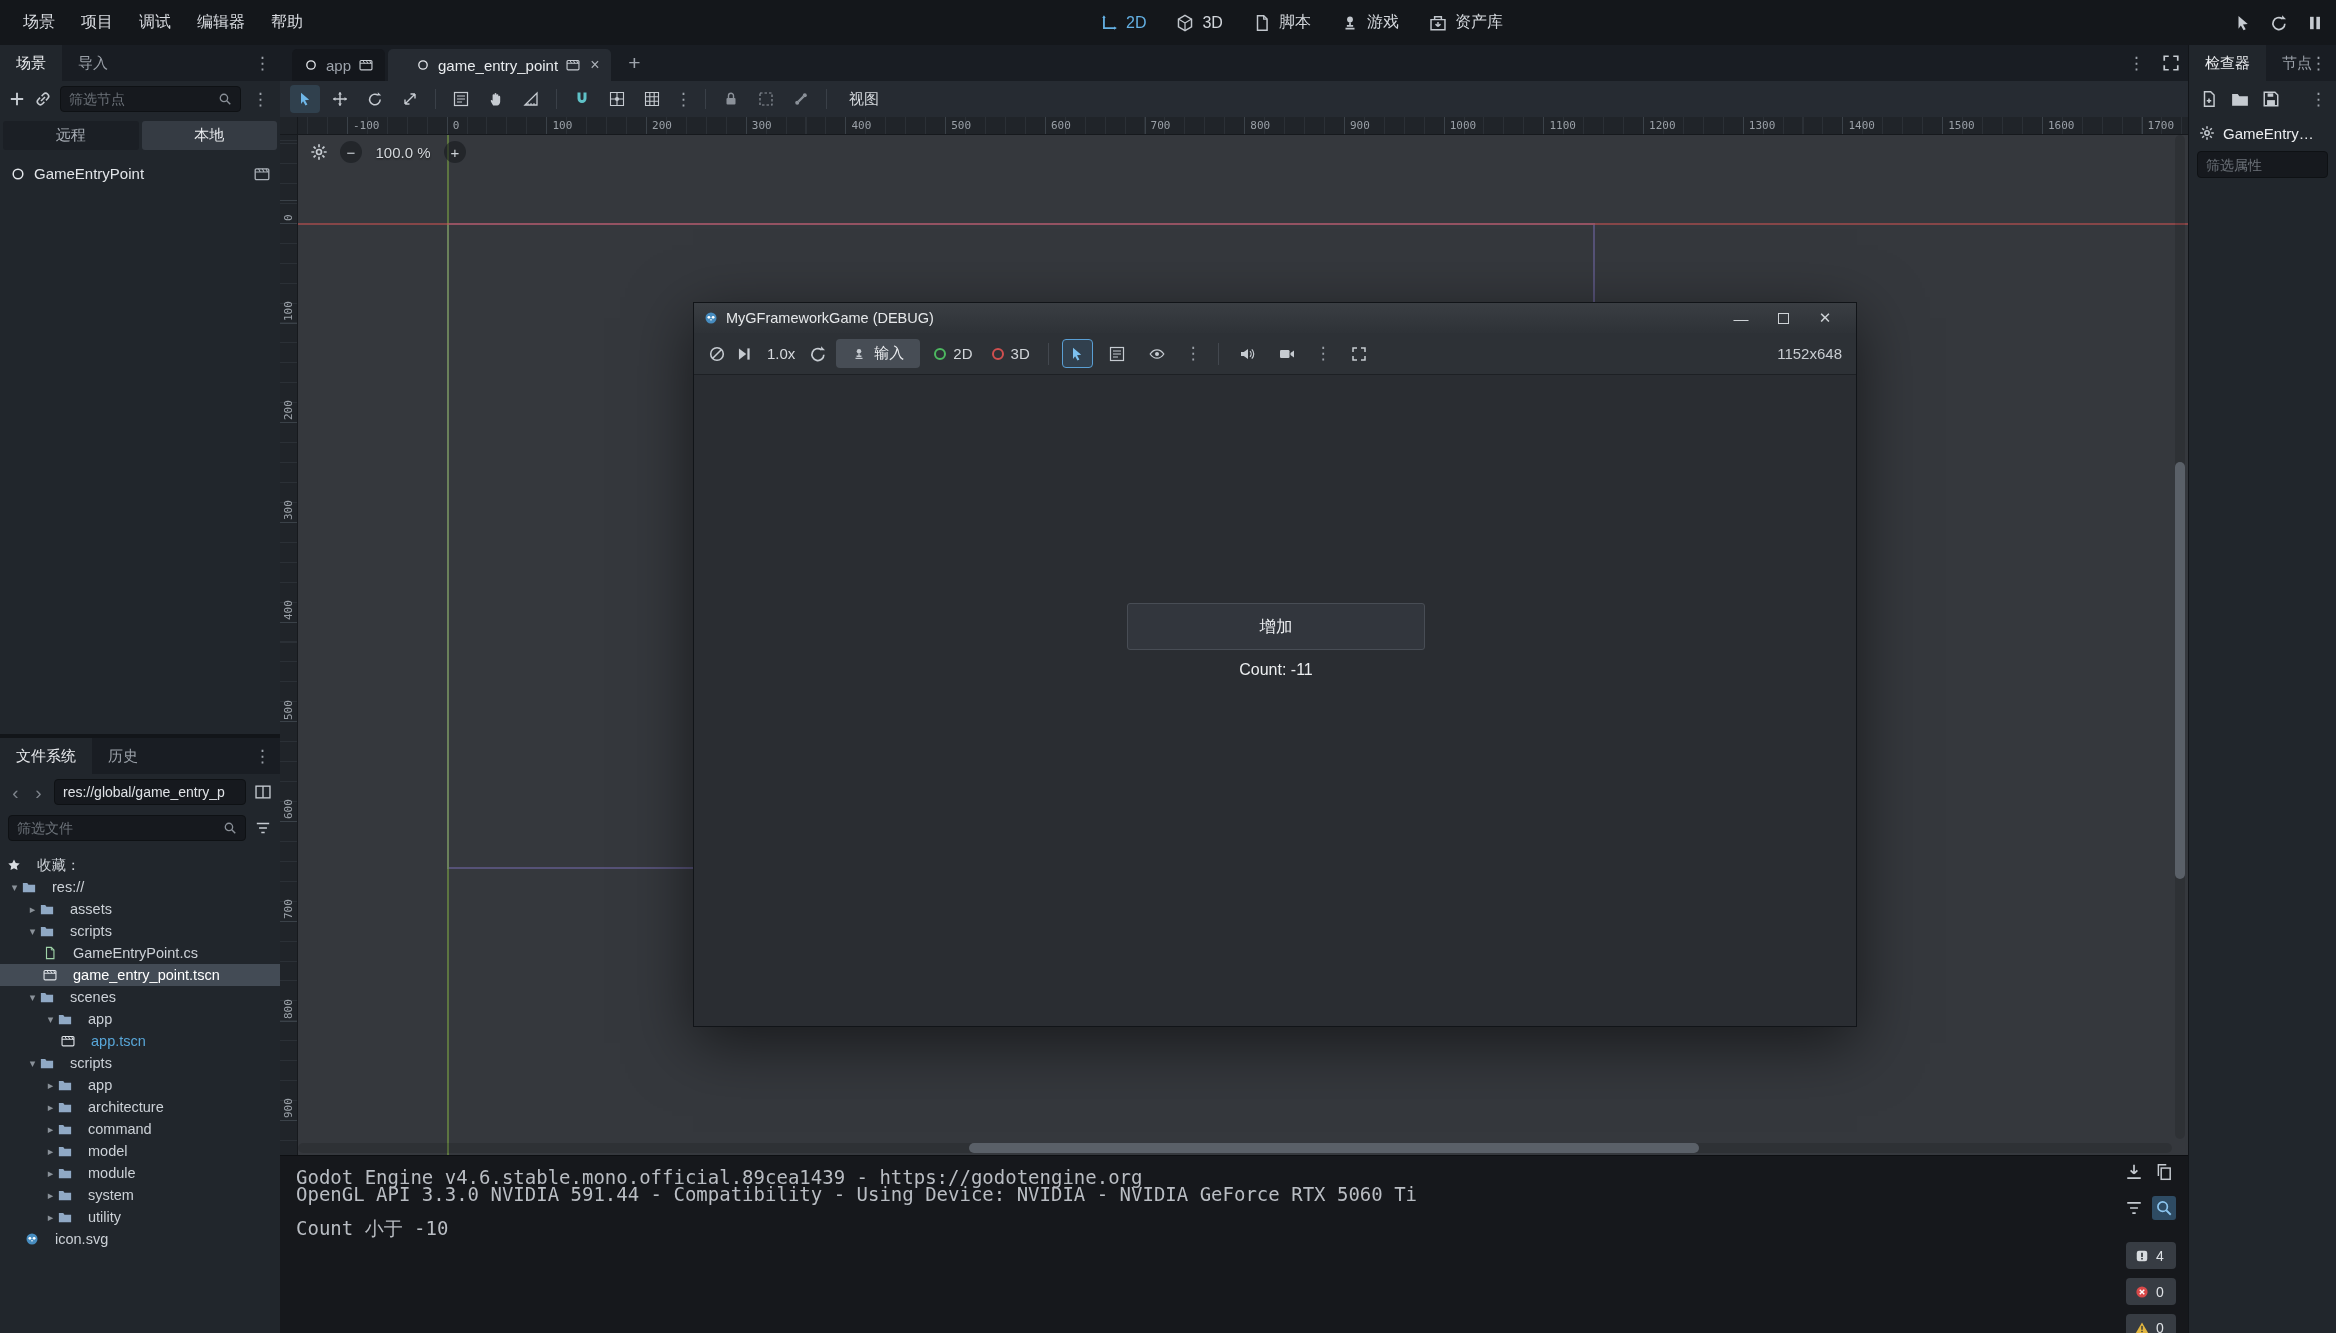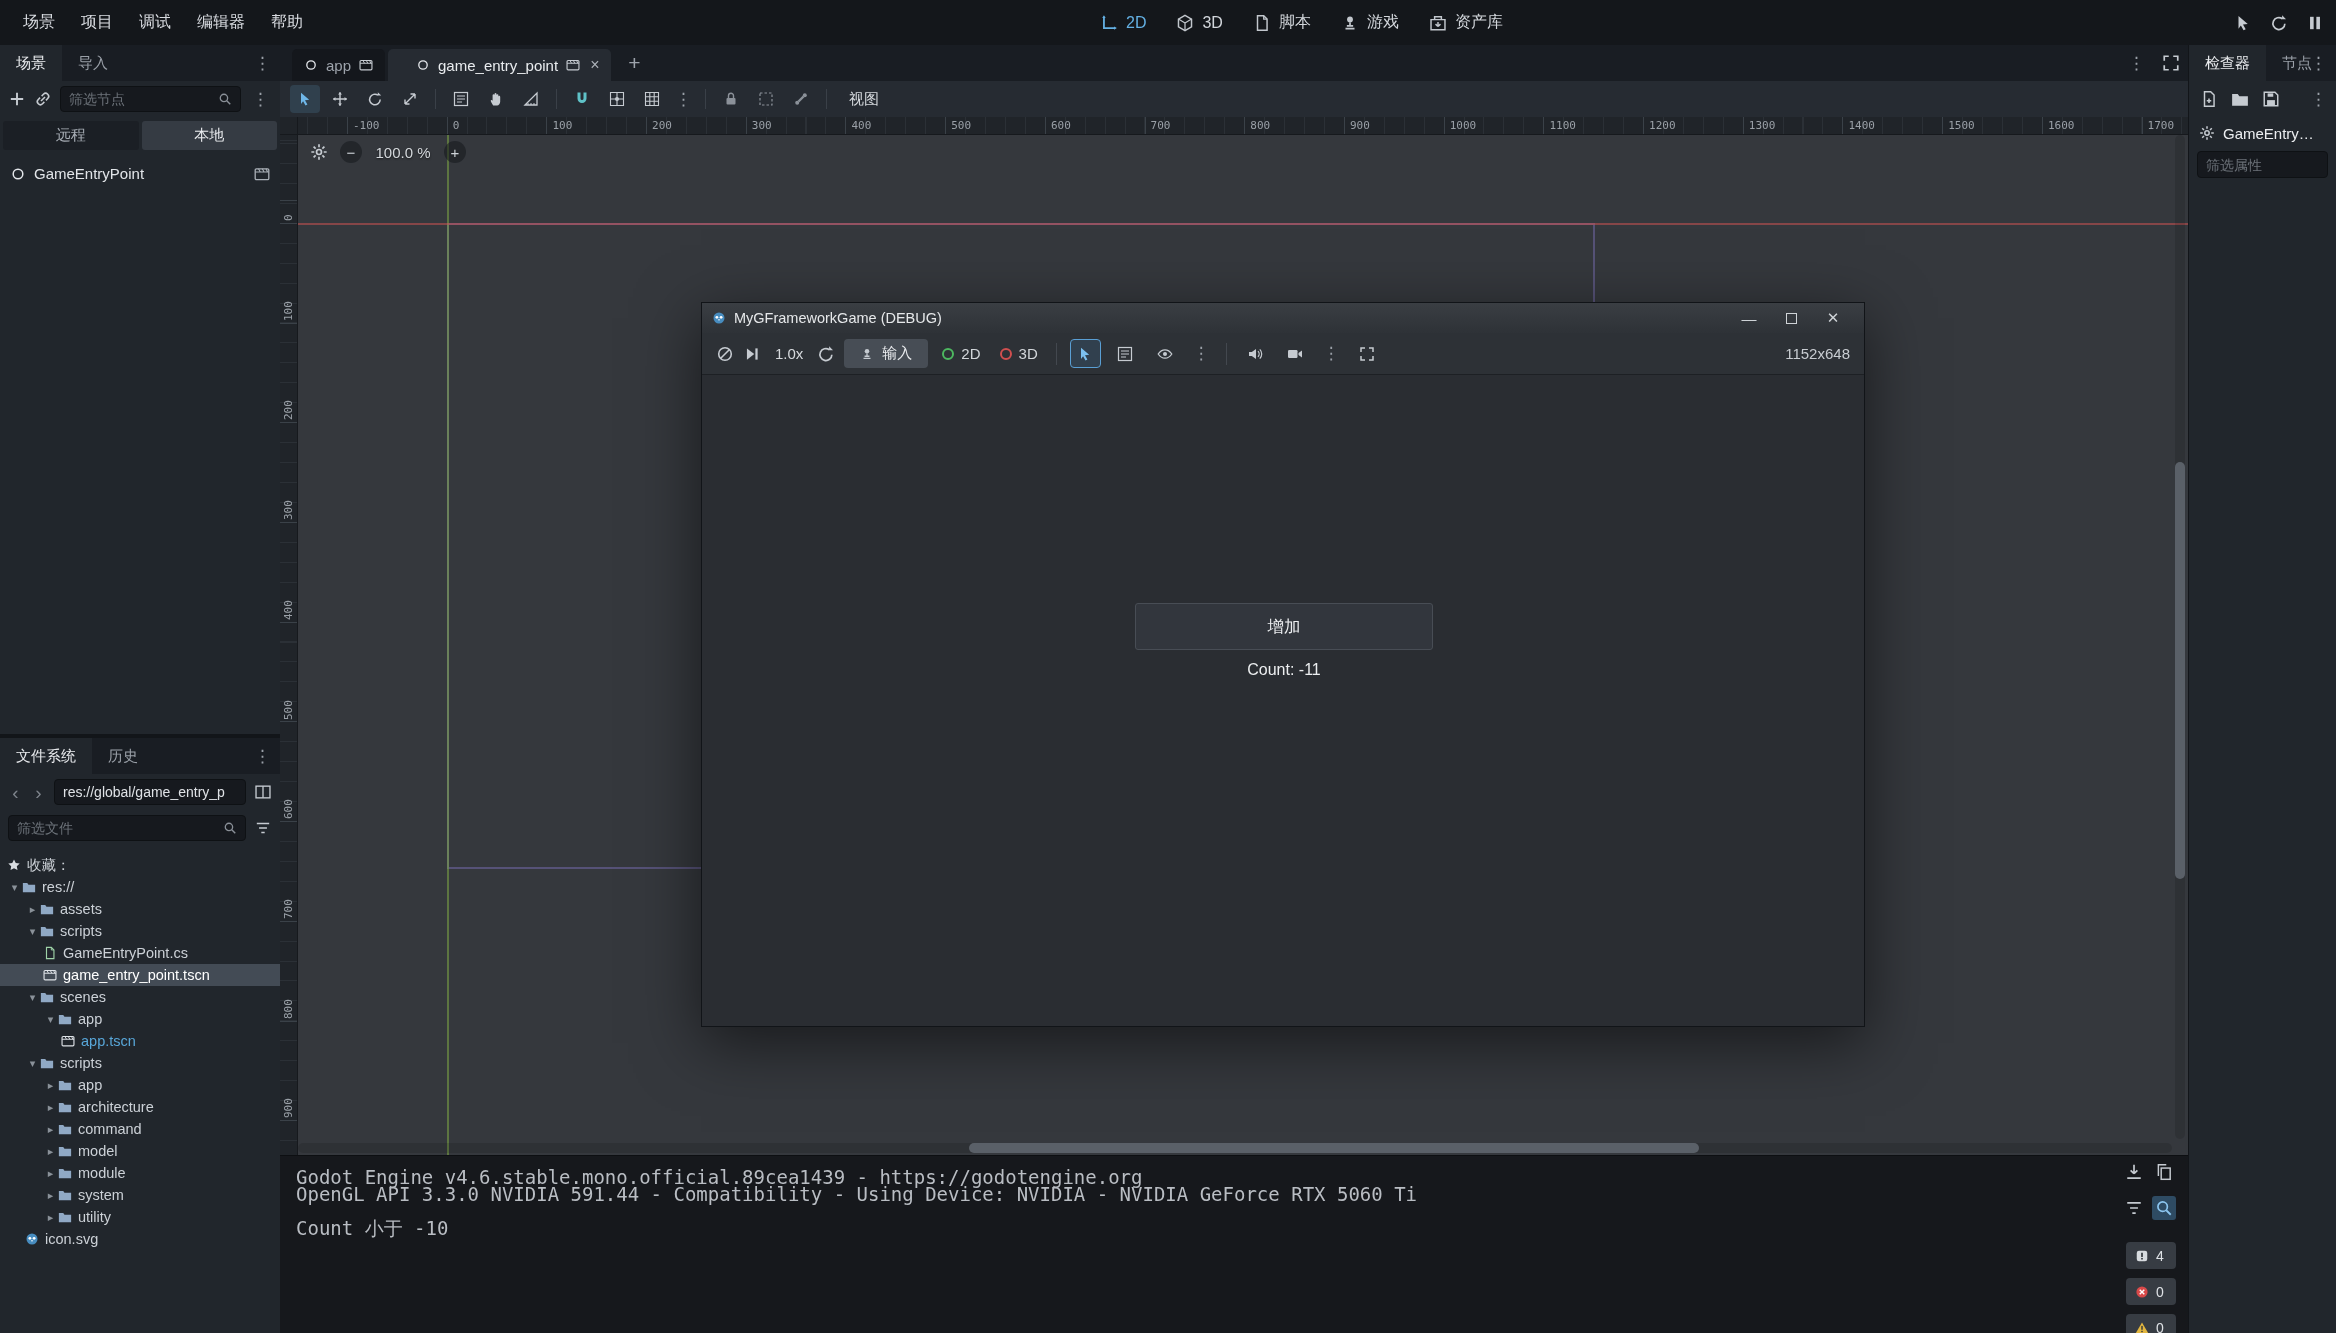--- a/index.html
+++ b/index.html
@@ -45,21 +45,21 @@
   .rl-btn.active{background:#353b43; color:#e9ebee;}
   .scene-tree{flex:1; padding-top:6px;}
   .tree-row{height:27px; display:flex; align-items:center; gap:8px; padding:0 10px; font-size:15px; color:#e2e5e9;}
   .tree-row .right{margin-left:auto; color:#aab0b7;}
 
   .fs-dock{flex:1; min-height:0; display:flex; flex-direction:column;}
   .nav-arrow{color:#7e848c; font-size:19px; width:15px; text-align:center; line-height:1;}
   .fs-tree{flex:1; overflow:hidden; padding-top:8px;}
   .fs-row{height:22px; display:flex; align-items:center; font-size:14.5px; color:#ccd1d7; cursor:default;}
   .fs-row .arrow{width:15px; flex:none; color:#8a9199; font-size:11px; text-align:center;}
-  .fs-row .fs-label{margin-left:6px; white-space:nowrap;}
+  .fs-row .fs-label{margin-left:16px; white-space:nowrap;}
   .fs-row.selected{background:var(--selection);}
   .fs-row.selected .fs-label{color:#fff;}
   .fs-row.blue .fs-label{color:var(--scene-file);}
   .c-folder{color:#90a9c5;} .c-scene{color:#dfe3e8;} .c-script{color:#9fd3a8;} .c-star{color:#d8dce0;} .c-node{color:#e3e6ea;}
 
   
   .center{position:absolute; left:280px; top:45px; right:148px; bottom:0; display:flex; flex-direction:column; z-index:5;}
   .scenetab-bar{height:36px; background:var(--tabbar); display:flex; align-items:flex-end; padding-left:12px; position:relative; flex:none;}
   .scene-tab{height:32px; display:flex; align-items:center; gap:8px; padding:0 12px; font-size:15px; color:#9da3ab; background:#14171c; border-radius:5px 5px 0 0; margin-right:3px; cursor:default;}
   .scene-tab.active{background:var(--panel2); color:#e9ecef;padding-left:28px;}
@@ -93,21 +93,21 @@
   .zoombar{position:absolute; left:30px; top:24px; display:flex; align-items:center; gap:12px; color:#d4d8dc; font-size:15px; z-index:3;}
   .zoombar .zbtn{width:22px; height:22px; border-radius:50%; display:flex; align-items:center; justify-content:center; background:rgba(20,23,27,.55); color:#cfd4d9; font-size:15px;}
   .zoom-label{min-width:58px; text-align:center; text-shadow:0 1px 2px rgba(0,0,0,.6);}
   .hscroll{position:absolute; left:18px; right:16px; bottom:2px; height:10px; border-radius:5px; background:rgba(0,0,0,.12);}
   .hscroll .thumb{position:absolute; left:671px; width:730px; top:0; height:10px; border-radius:5px; background:#5a6068;}
   .vscroll{position:absolute; right:3px; top:18px; bottom:16px; width:10px; border-radius:5px; background:rgba(0,0,0,.12);}
   .vscroll .thumb{position:absolute; top:327px; height:417px; left:0; width:10px; border-radius:5px; background:#5a6068;}
 
   
   .gamewin{position:absolute; left:413px; top:185px; width:1164px; height:725px; background:#2a2d32; border:1px solid #111418;
-    box-shadow:0 16px 60px rgba(0,0,0,.55); display:flex; flex-direction:column; z-index:8;margin-left:8px;}
+    box-shadow:0 16px 60px rgba(0,0,0,.55); display:flex; flex-direction:column; z-index:8;}
   .gw-title{height:30px; flex:none; background:linear-gradient(#3a3e43,#2e3237); display:flex; align-items:center; gap:8px; padding:0 10px; font-size:14.5px; color:#e6e8ea;}
   .gw-ctrls{margin-left:auto; display:flex; align-items:center;}
   .gw-ctrl{width:42px; height:30px; display:flex; align-items:center; justify-content:center; color:#cfd3d7; font-size:15px;}
   .gw-ctrl .boxglyph{width:11px; height:11px; border:1.5px solid #cfd3d7;}
   .gw-toolbar{height:42px; flex:none; background:#2d3136; border-bottom:1px solid #1d2024; display:flex; align-items:center; gap:9px; padding:0 14px;}
   .gw-speed{font-size:15px; color:#d6d9dd; padding:0 5px;}
   .gw-input-btn{height:29px; padding:0 16px; background:#474d55; border:none; border-radius:4px; display:flex; align-items:center; gap:8px; color:#eaecef; font-size:15px; font-family:inherit;}
   .gw-mode{display:flex; align-items:center; gap:7px; font-size:15px; color:#d2d6da; padding:0 5px;}
   .ring{width:12px; height:12px; border-radius:50%; border:2.5px solid; flex:none;}
   .ring.green{border-color:#4db860;} .ring.red{border-color:#d04f4f;}

